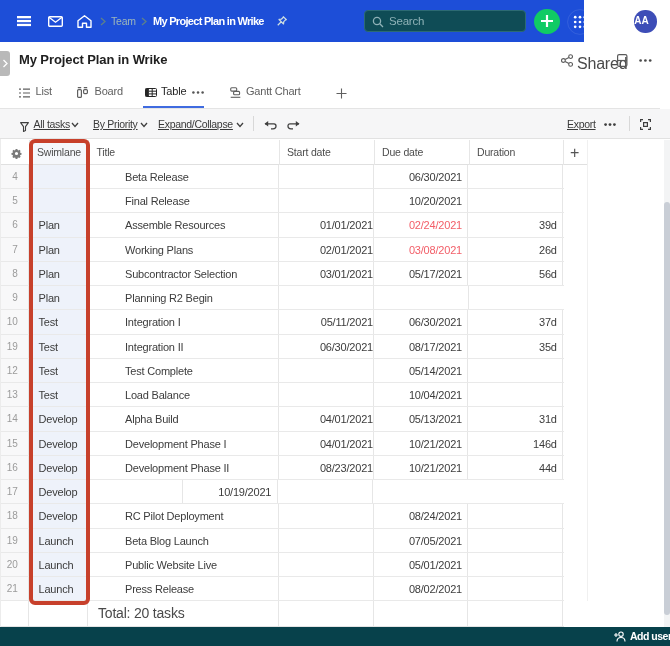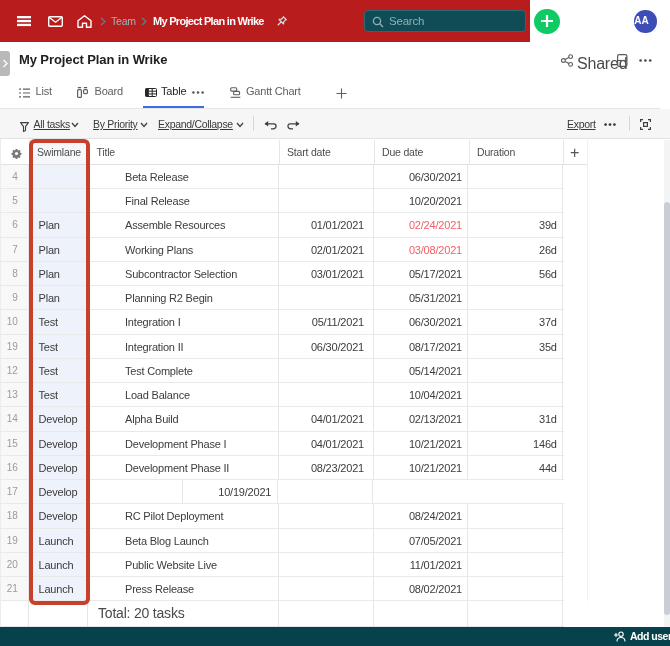--- a/index.html
+++ b/index.html
@@ -1,21 +1,21 @@
 <!DOCTYPE html>
 <html><head>
 <meta charset="utf-8">
 <style>
 * { margin:0; padding:0; box-sizing:border-box; }
 html,body { width:670px; height:646px; overflow:hidden; background:#fff;
   font-family:"Liberation Sans", sans-serif; letter-spacing:-0.2px; }
 .abs { position:absolute; }
 
 
-#topbar { position:absolute; left:0; top:0; width:530px; height:42px; background:#b91c1c; }
+#topbar { position:absolute; left:0; top:0; width:584px; height:42px; background:#1d4ed8; }
 #topbar svg { position:absolute; }
 .crumb { position:absolute; top:0; height:42px; line-height:42px; font-size:10.5px; letter-spacing:-0.2px; color:#9db6ba; }
 #tbtitle { position:absolute; left:153px; top:0; height:42px; line-height:42px;
   font-size:11px; font-weight:bold; letter-spacing:-0.7px; color:#fff; }
 #searchbox { position:absolute; left:364px; top:9.5px; width:162px; height:22.5px;
   background:#0f4c56; border:1px solid #2c6a73; border-radius:4px; }
 #searchbox span { position:absolute; left:24px; top:0; line-height:20.5px; font-size:11.5px; color:#8fb2b7; }
 #plusbtn { position:absolute; left:534px; top:8.7px; width:25.5px; height:25.5px; border-radius:50%;
   background:#10cb64; }
 #gridicon { position:absolute; left:567px; top:9px; width:26px; height:26px; }
@@ -41,21 +41,21 @@
   border-bottom:1px solid #e2e2e2; }
 .ftxt { position:absolute; top:9px; font-size:10.5px; letter-spacing:-0.3px; color:#3a3a3a;text-decoration:underline; }
 .fsep { position:absolute; top:7px; width:1px; height:15px; background:#d8d8d8; }
 .hcell { position:absolute; top:139.5px; height:25.25px; font-size:10.5px; letter-spacing:-0.2px; color:#4d4d4d;
   line-height:25.25px; }
 .trow { position:absolute; left:0; height:24.25px; width:564.3px; border-bottom:1px solid #e9e9e9; display:flex; }
 .trow .c { height:100%; line-height:24.25px; font-size:11px; color:#3c3c3c; overflow:hidden; white-space:nowrap; }
 .c.num   { width:28.5px; background:#f8f8f9; color:#9b9b9b; font-size:10px; text-align:right; padding-right:10px; border-right:1px solid #e6e6e6; }
 .c.swim  { width:59.5px; background:#eef2fa; padding-left:10px; border-right:1px solid #e6e6e6; }
 .c.title { width:190.7px; padding-left:37px; border-right:1px solid #e6e6e6; }
-.c.start { width:95.3px; text-align:right; padding-right:9px; border-right:1px solid #e6e6e6; }
+.c.start { width:95.3px; text-align:right; padding-right:0; border-right:1px solid #e6e6e6; }
 .c.due   { width:94.5px; text-align:right; padding-right:5.5px; border-right:1px solid #e6e6e6; }
 .c.dur   { width:94.8px; text-align:right; padding-right:5.5px; border-right:1px solid #e6e6e6; }
 .c.due.red { color:#f25e68;text-align:right; }
 
 #totalrow { position:absolute; left:0; top:601.25px; width:564.3px; height:25.55px; border-bottom:1px solid #e4e4e4; display:flex; }
 #totalrow .c { height:100%; line-height:25.55px; font-size:14px; color:#4a4a4a; }
 
 #redbox { position:absolute; left:28.5px; top:139px; width:61.9px; height:465.5px;
   border:4.5px solid #c7402b; border-radius:6px; }
 
@@ -296,21 +296,20 @@
 <div class="c title">Subcontractor Selection</div>
 <div class="c start">03/01/2021</div>
 <div class="c due ">05/17/2021</div>
 <div class="c dur">56d</div>
 </div>
 <div class="trow" style="top:286.00px">
 <div class="c num">9</div>
 <div class="c swim">Plan</div>
 <div class="c title">Planning R2 Begin</div>
 <div class="c start"></div>
-<div class="c due ">05/31/2021</div>
 <div class="c dur"></div>
 </div>
 <div class="trow" style="top:310.25px">
 <div class="c num">10</div>
 <div class="c swim">Test</div>
 <div class="c title">Integration I</div>
 <div class="c start">05/11/2021</div>
 <div class="c due ">06/30/2021</div>
 <div class="c dur">37d</div>
 </div>
@@ -336,21 +335,21 @@
 <div class="c title">Load Balance</div>
 <div class="c start"></div>
 <div class="c due ">10/04/2021</div>
 <div class="c dur"></div>
 </div>
 <div class="trow" style="top:407.25px">
 <div class="c num">14</div>
 <div class="c swim">Develop</div>
 <div class="c title">Alpha Build</div>
 <div class="c start">04/01/2021</div>
-<div class="c due ">02/13/2021</div>
+<div class="c due ">05/13/2021</div>
 <div class="c dur">31d</div>
 </div>
 <div class="trow" style="top:431.50px">
 <div class="c num">15</div>
 <div class="c swim">Develop</div>
 <div class="c title">Development Phase I</div>
 <div class="c start">04/01/2021</div>
 <div class="c due ">10/21/2021</div>
 <div class="c dur">146d</div>
 </div>
@@ -383,21 +382,21 @@
 <div class="c title">Beta Blog Launch</div>
 <div class="c start"></div>
 <div class="c due ">07/05/2021</div>
 <div class="c dur"></div>
 </div>
 <div class="trow" style="top:552.75px">
 <div class="c num">20</div>
 <div class="c swim">Launch</div>
 <div class="c title">Public Website Live</div>
 <div class="c start"></div>
-<div class="c due ">11/01/2021</div>
+<div class="c due ">05/01/2021</div>
 <div class="c dur"></div>
 </div>
 <div class="trow" style="top:577.00px">
 <div class="c num">21</div>
 <div class="c swim">Launch</div>
 <div class="c title">Press Release</div>
 <div class="c start"></div>
 <div class="c due ">08/02/2021</div>
 <div class="c dur"></div>
 </div>

